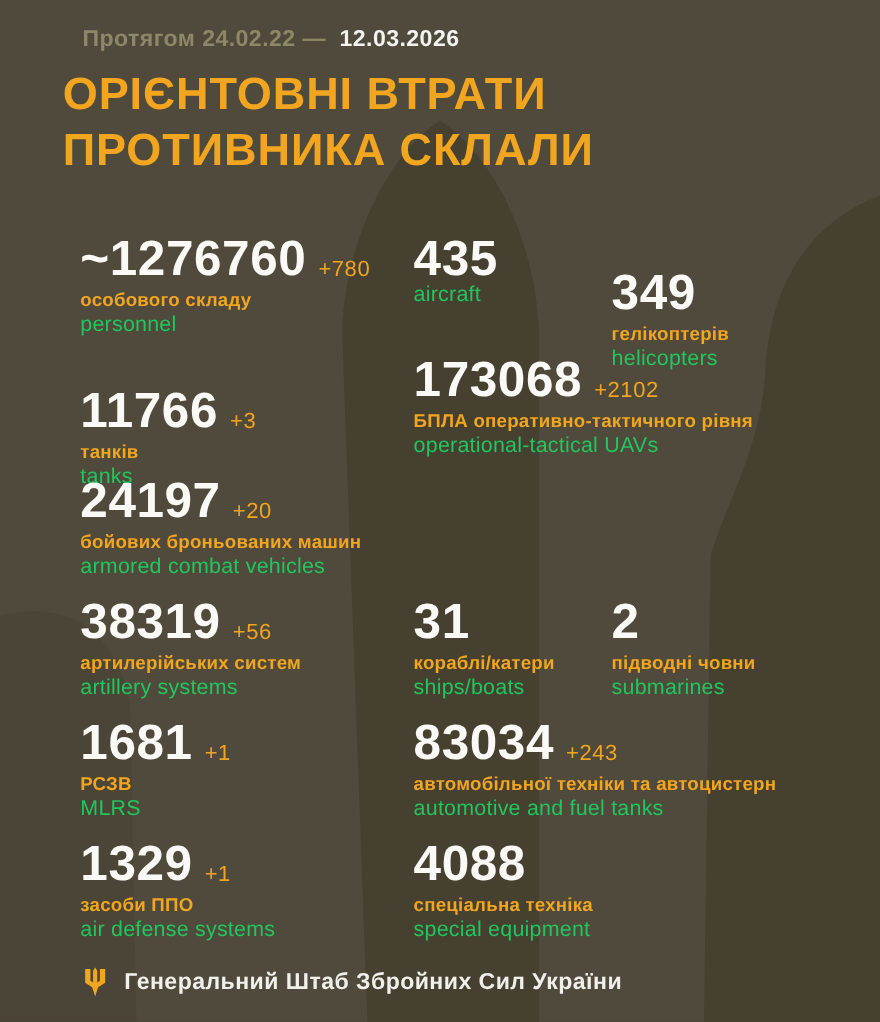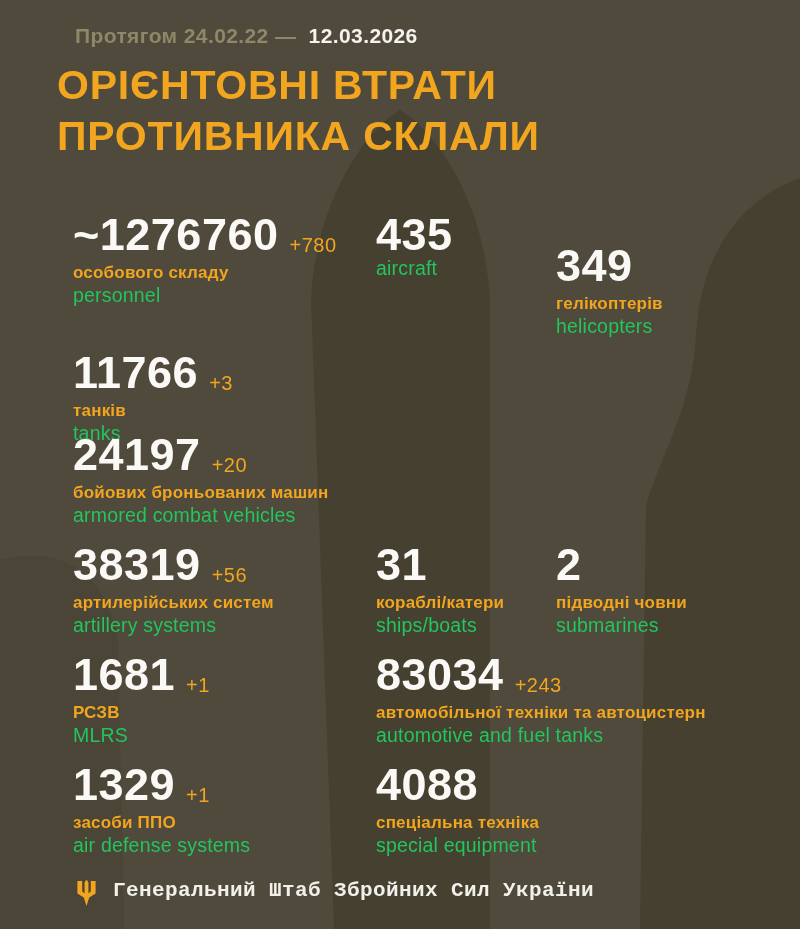--- a/index.html
+++ b/index.html
@@ -49,21 +49,21 @@
     color:#F2A51F;font-size:17px;font-weight:700;
     letter-spacing:.2px;line-height:22px;
   }
   .en{
     color:#22c55e;font-size:19.5px;font-weight:400;
     letter-spacing:.2px;line-height:22px;
   }
 
   .footer{
     position:absolute;left:75px;bottom:22px;
-    display:flex;align-items:flex-start;gap:15px;font-family:Liberation Mono, monospace;
+    display:flex;align-items:center;gap:15px;
   }
   .footer .org{
     color:#F1F0EA;font-size:21px;font-weight:600;letter-spacing:.4px;
     white-space:nowrap;
   }
 </style>
 </head>
 <body>
 
 <div class="canvas">
@@ -118,20 +118,28 @@
 
     <div class="stat" style="grid-area: 2 / 1; margin-top: 28px;">
       <div class="num-line">
         <span class="num">11766</span>
         <span class="delta">+3</span>
       </div>
       <div class="uk">танків</div>
       <div class="en">tanks</div>
     </div>
 
+    <div class="stat" style="grid-area: 2 / 2;">
+      <div class="num-line">
+        <span class="num">173068</span>
+        <span class="delta">+2102</span>
+      </div>
+      <div class="uk">БПЛА оперативно-тактичного рівня</div>
+      <div class="en">operational-tactical UAVs</div>
+    </div>
 
     <div class="stat" style="grid-area: 3 / 1;">
       <div class="num-line">
         <span class="num">24197</span>
         <span class="delta">+20</span>
       </div>
       <div class="uk">бойових броньованих машин</div>
       <div class="en">armored combat vehicles</div>
     </div>
 

